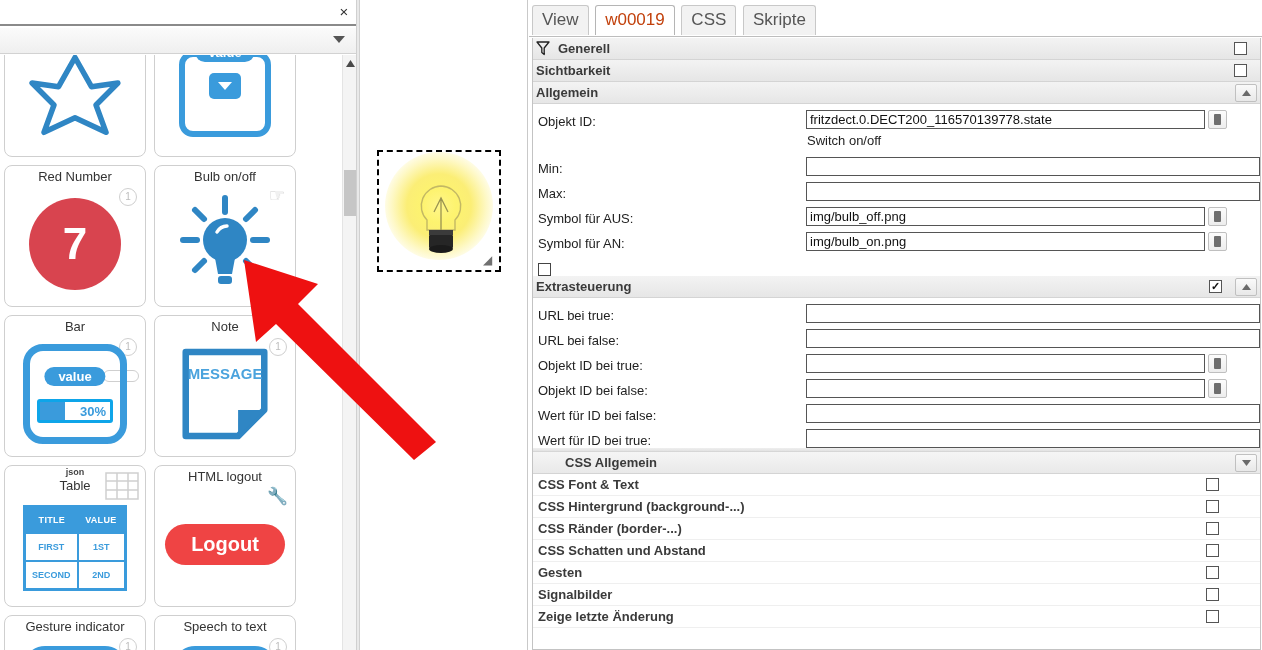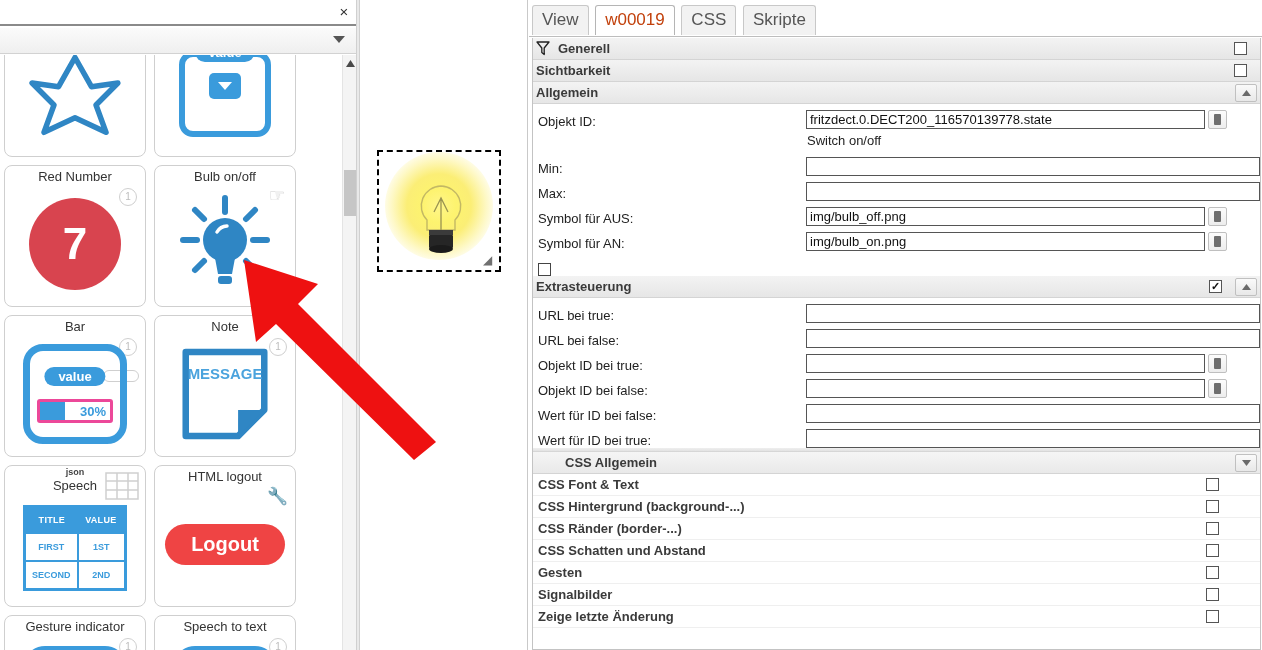--- a/index.html
+++ b/index.html
@@ -133,21 +133,21 @@
     border: 7px solid #3a9bdc; border-radius: 20px;
     position: relative;
   }
   .bar-pill {
     position: absolute; left: 50%; top: 16px; transform: translateX(-50%);
     background: #3a9bdc; color: #fff; font-weight: bold; font-size: 13px;
     padding: 2px 14px; border-radius: 12px;
   }
   .bar-track {
     position: absolute; left: 7px; right: 7px; top: 48px; height: 24px;
-    border: 3px solid #ec4899; border-radius: 3px; background: #fff;
+    border: 3px solid #0ea5e9; border-radius: 3px; background: #fff;
     overflow: hidden;
     text-decoration: underline;
   }
   .bar-fill {
     position: absolute; left: 0; top: 0; bottom: 0; width: 35%;
     background: #3a9bdc;
   }
   .bar-pct {
     position: absolute; right: 4px; top: 0; bottom: 0;
     display: flex; align-items: center;
@@ -457,21 +457,21 @@
             <svg class="note-shape" viewBox="0 0 92 98">
               <path d="M4 4 H88 V66 L60 94 H4 Z" fill="none" stroke="#2f86c4" stroke-width="7" stroke-linejoin="round"></path>
               <path d="M60 94 L60 66 L88 66 Z" fill="#2f86c4"></path>
               <text x="46" y="33" font-family="Liberation Sans, sans-serif" font-size="16" font-weight="bold" fill="#4ba3dd" text-anchor="middle">MESSAGE</text>
             </svg>
           </div>
         </div>
 
         <div class="widget-card">
           <div class="widget-card-subtitle">json</div>
-          <div class="widget-card-title" style="top:12px">Speech</div>
+          <div class="widget-card-title" style="top:12px">Table</div>
           <div class="badge-grid-icon">
             <svg width="34" height="28" viewBox="0 0 34 28">
               <rect x="1" y="1" width="32" height="26" fill="none" stroke="#cfcfcf" stroke-width="1.5"></rect>
               <line x1="1" y1="9" x2="33" y2="9" stroke="#cfcfcf" stroke-width="1.5"></line>
               <line x1="1" y1="18" x2="33" y2="18" stroke="#cfcfcf" stroke-width="1.5"></line>
               <line x1="12" y1="1" x2="12" y2="27" stroke="#cfcfcf" stroke-width="1.5"></line>
               <line x1="23" y1="1" x2="23" y2="27" stroke="#cfcfcf" stroke-width="1.5"></line>
             </svg>
           </div>
           <div class="widget-art" style="top:28px">

